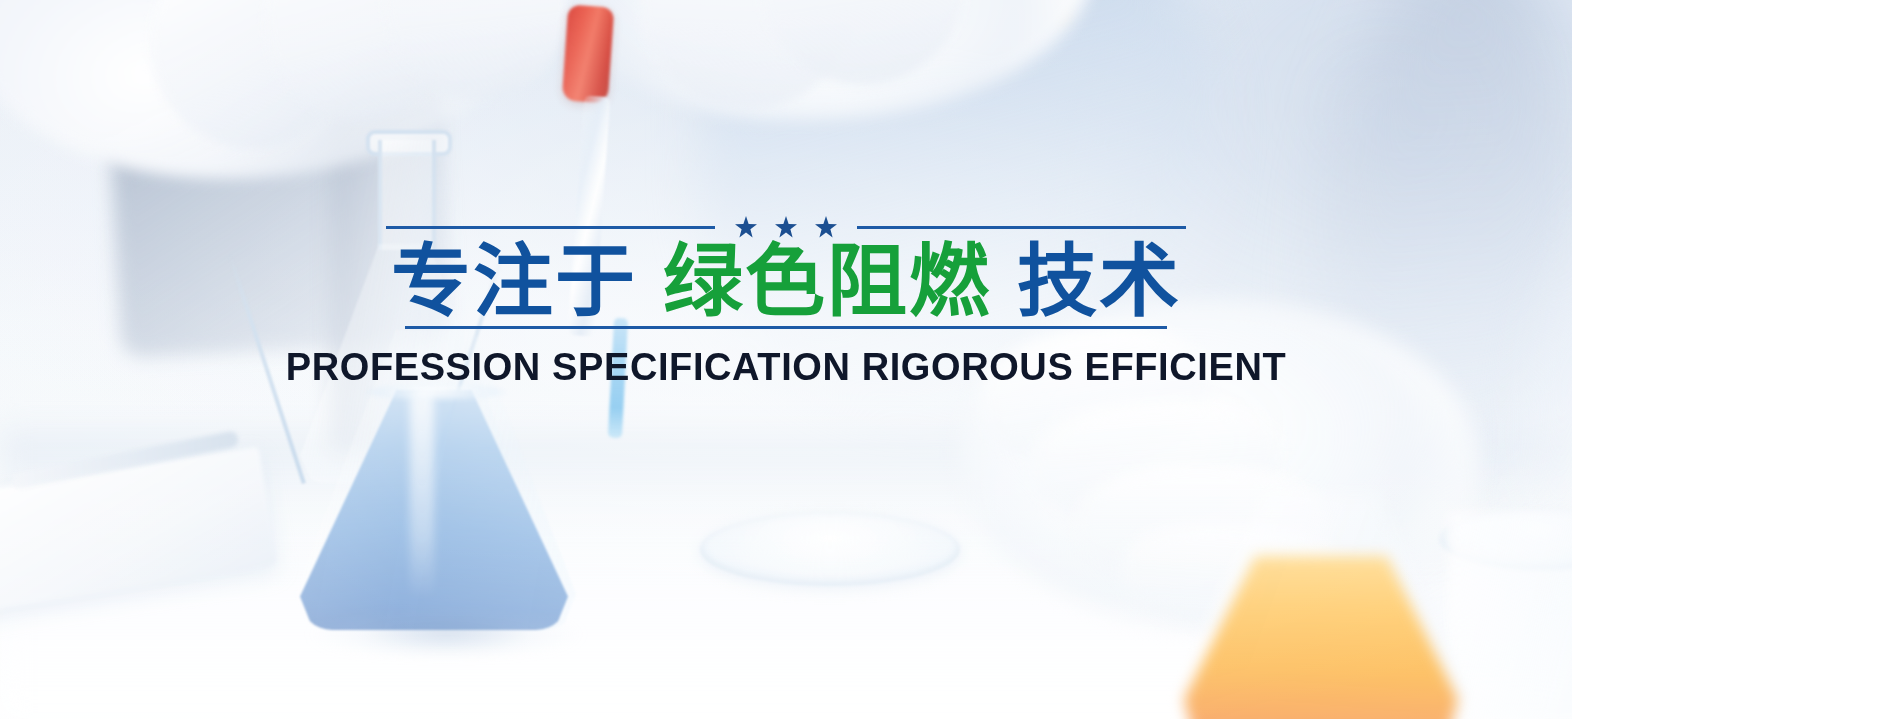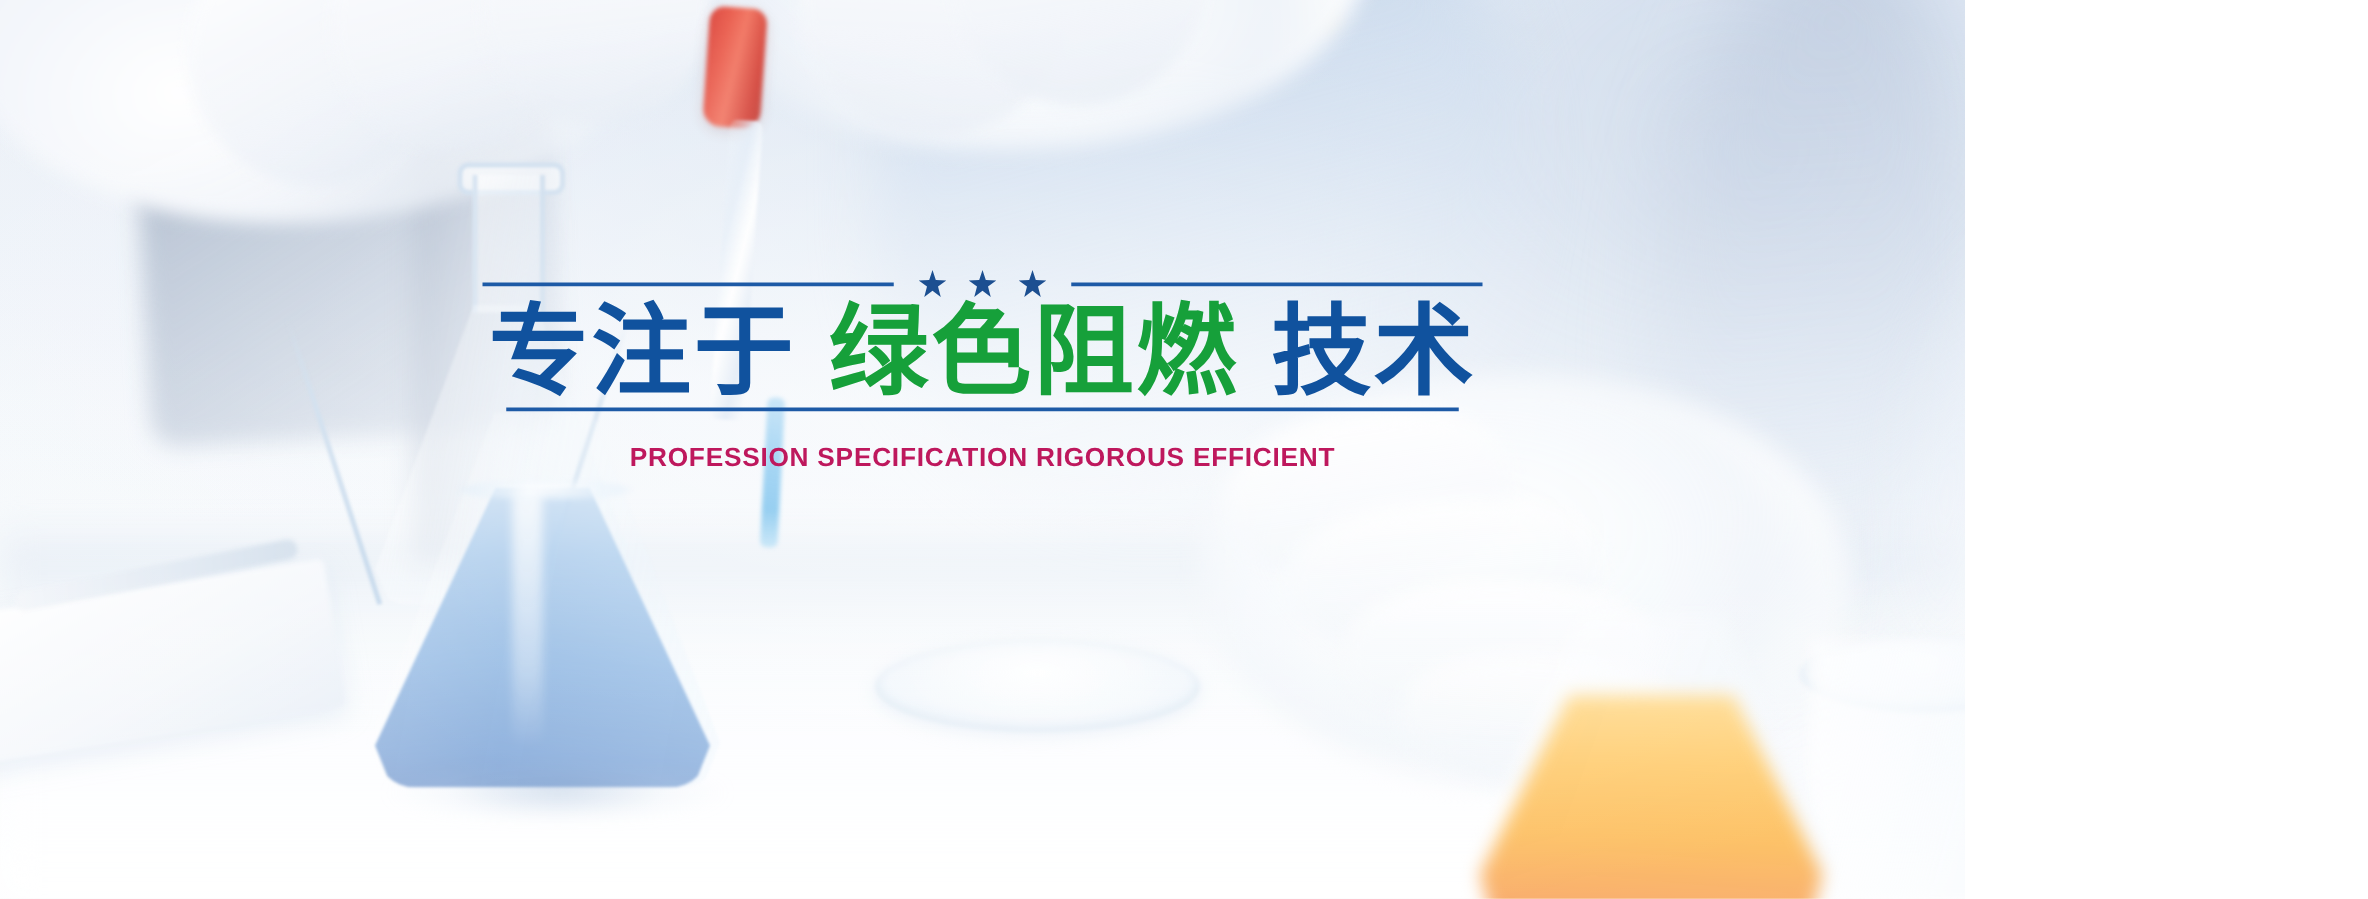--- a/index.html
+++ b/index.html
@@ -365,22 +365,22 @@
     width: 762px;
     height: 3px;
     background: #1d5aa6;
   }
 
   .subtitle-en {
     position: absolute;
     left: 0; right: 0;
     top: 348px;
     text-align: center;
-    color: #be185d;
-    font-size: 21px;
+    color: #0f172a;
+    font-size: 38px;
     line-height: 38px;
     font-weight: 700;
     letter-spacing: 0.6px;
     white-space: nowrap;
     font-family: "Liberation Sans", sans-serif;
   }
 
   .tagline-cn {
     position: absolute;
     left: 0; right: 0;

